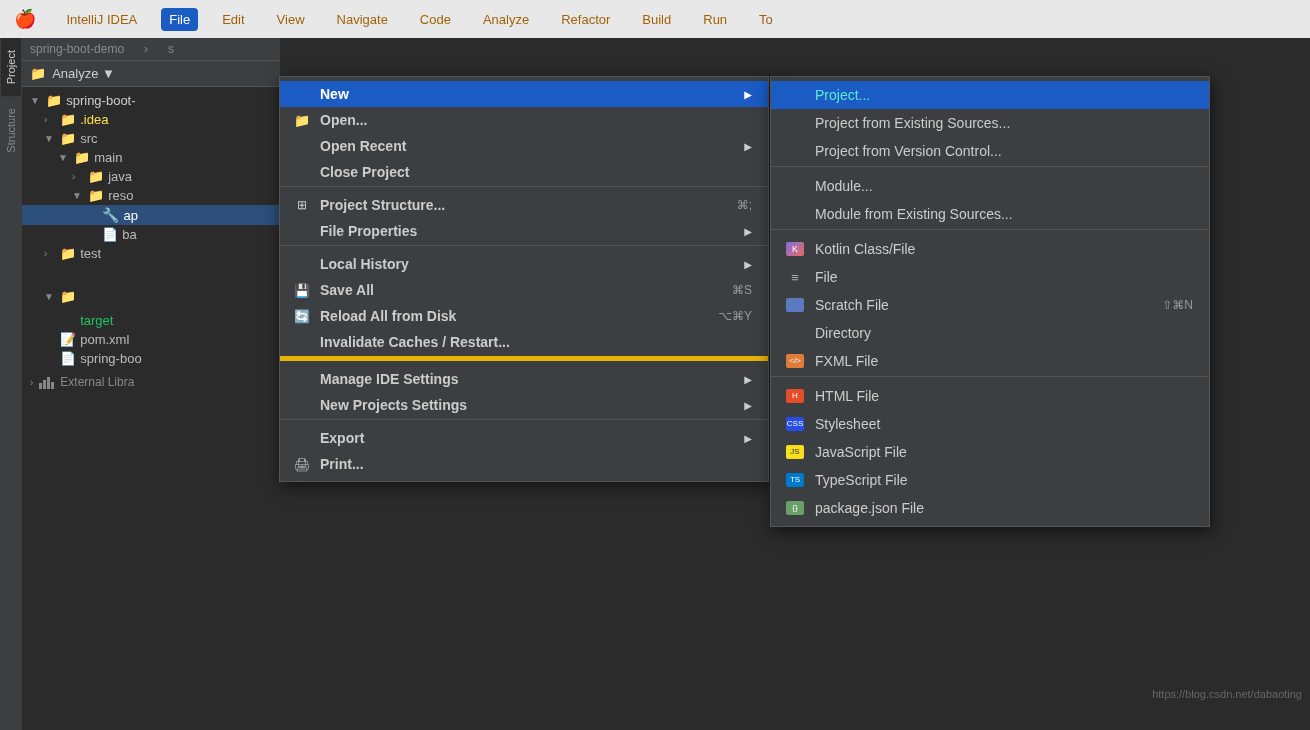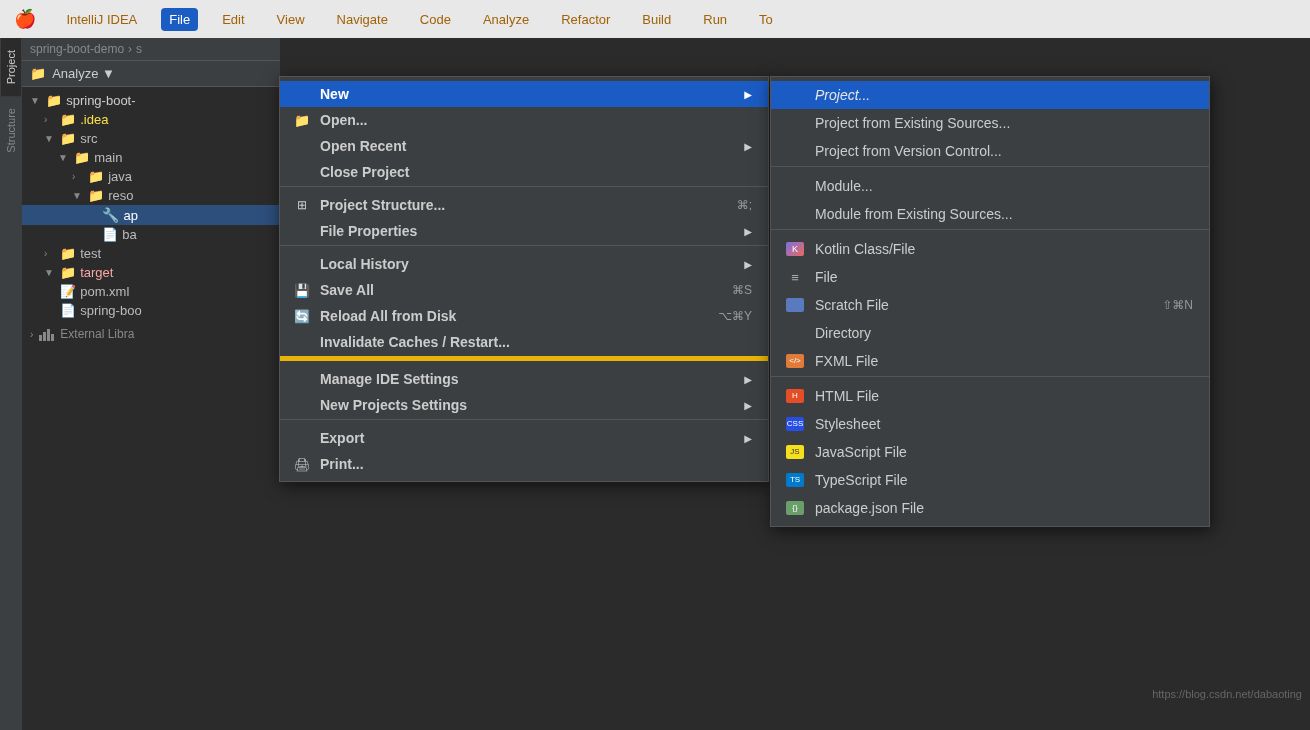--- a/index.html
+++ b/index.html
@@ -121,21 +121,21 @@
     .chevron { font-size: 10px; color: #888; width: 12px; }
 
     
     .breadcrumb-bar {
       background: #3c3f41;
       padding: 4px 8px;
       font-size: 12px;
       color: #888;
       display: flex;
       align-items: center;
-      gap: 4px;
+      gap: 20px;
       border-bottom: 1px solid #555;
     }
 
     .file-menu {
       position: absolute;
       top: 38px;
       left: 279px;
       width: 490px;
       background: #3c3f41;
       border: 1px solid #555;
@@ -195,21 +195,21 @@
       z-index: 400;
     }
 
     .submenu-item {
       display: flex;
       align-items: center;
       padding: 5px 16px 5px 12px;
       cursor: pointer;
       gap: 8px;
     }
-    .submenu-item.highlighted { background: #1a5bc4; color: #e5e5e5; font-style: italic; }
+    .submenu-item.highlighted { background: #1a5bc4; color: #5eead4; }
 
     .submenu-icon {
       width: 24px;
       height: 18px;
       display: flex;
       align-items: center;
       justify-content: center;
       font-size: 13px;
       flex-shrink: 0;
     }
@@ -422,21 +422,21 @@
 
         <div class="tree-item indent-2">
           <span class="chevron">›</span>
           <span style="color:#6897bb;">📁</span>
           <span>test</span>
         </div>
 
         <div class="tree-item indent-2">
           <span class="chevron">▼</span>
           <span style="color:#d87c3c;">📁</span>
-          <span style="color:#fca5a5;">target</span>
+          <span style="color:#22c55e;margin-top:48px;">target</span>
         </div>
 
         <div class="tree-item indent-2">
           <span class="chevron"></span>
           <span style="color:#e8bf6a;">📝</span>
           <span>pom.xml</span>
         </div>
 
         <div class="tree-item indent-2">
           <span class="chevron"></span>

